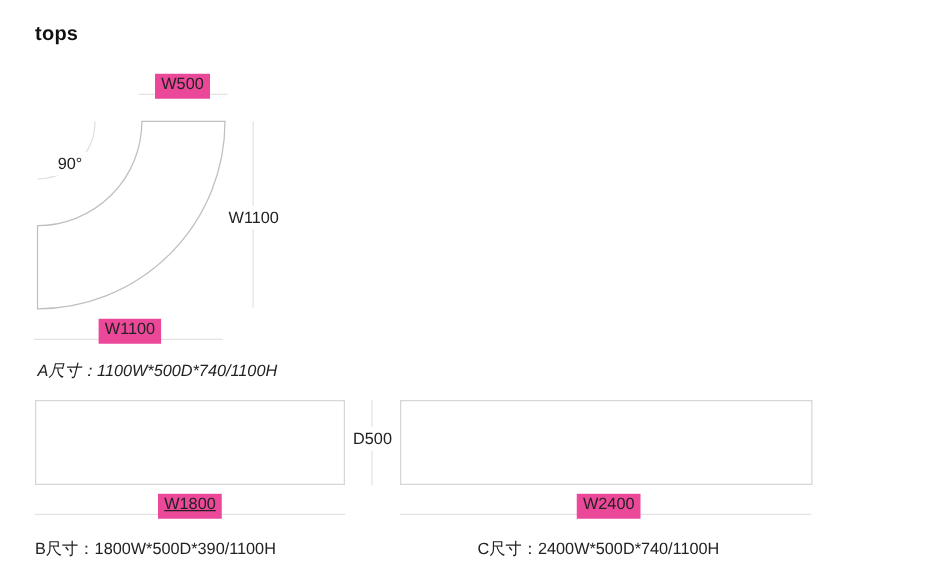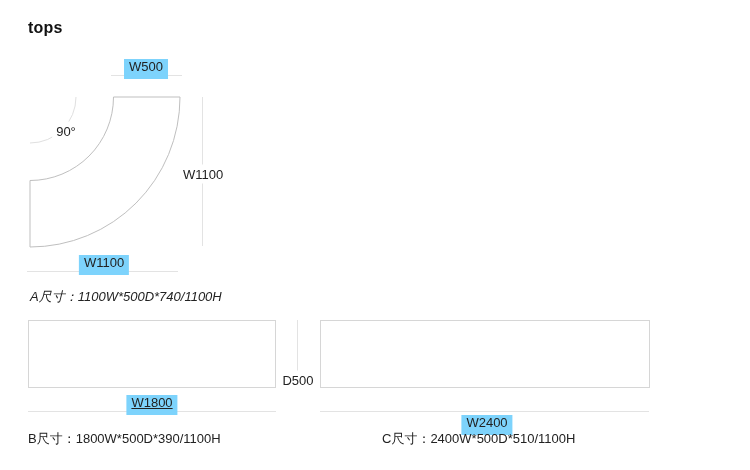--- a/index.html
+++ b/index.html
@@ -30,21 +30,21 @@
   .rect{
     position:absolute;background:#ffffff;
     border:1px solid var(--rect-border);
     box-sizing:border-box;z-index:1;
   }
   .rect-b{left:28px;top:320px;width:248px;height:68px;}
   .rect-c{left:320px;top:320px;width:330px;height:68px;}
   .hlabel{
     position:absolute;transform:translateX(-50%);
     height:20px;line-height:15px;font-size:13px;
-    background:#7dd3fc;padding:0 5px;z-index:2;white-space:nowrap;
+    background:#ec4899;padding:0 5px;z-index:2;white-space:nowrap;
   }
   .vlabel{
     position:absolute;transform:translate(-50%,-50%);
     font-size:13px;line-height:15px;
     background:#fff;padding:2px 4px;z-index:2;white-space:nowrap;
   }
   .caption{
     position:absolute;font-size:13px;line-height:15px;
     color:var(--text);z-index:2;white-space:nowrap;
   }
@@ -70,25 +70,25 @@
     <line class="dim" x1="27" y1="271.5" x2="178" y2="271.5"></line>
     <line class="dim" x1="297.5" y1="320" x2="297.5" y2="388"></line>
     <line class="dim" x1="28" y1="411.5" x2="276" y2="411.5"></line>
     <line class="dim" x1="320" y1="411.5" x2="649" y2="411.5"></line>
   </svg>
 
   <div class="rect rect-b"></div>
   <div class="rect rect-c"></div>
 
   <span class="hlabel" style="left:146px;top:58.5px;">W500</span>
-  <span class="vlabel" style="left:66px;top:131px;">90°</span>
+  <span class="vlabel" style="left:56px;top:131px;">90°</span>
   <span class="vlabel" style="left:203px;top:174px;">W1100</span>
   <span class="hlabel" style="left:104px;top:254.5px;">W1100</span>
 
-  <span class="vlabel" style="left:298px;top:351px;margin-top:29px;">D500</span>
+  <span class="vlabel" style="left:298px;top:351px;">D500</span>
   <span class="hlabel" style="left:152px;top:394.5px;text-decoration:underline;">W1800</span>
-  <span class="hlabel" style="left:487px;top:394.5px;margin-top:20px;">W2400</span>
+  <span class="hlabel" style="left:487px;top:394.5px;">W2400</span>
 
   <div class="caption caption-a">A尺寸：1100W*500D*740/1100H</div>
   <div class="caption caption-b">B尺寸：1800W*500D*390/1100H</div>
-  <div class="caption caption-c">C尺寸：2400W*500D*510/1100H</div>
+  <div class="caption caption-c">C尺寸：2400W*500D*740/1100H</div>
 
 </div>
 
 </body></html>

